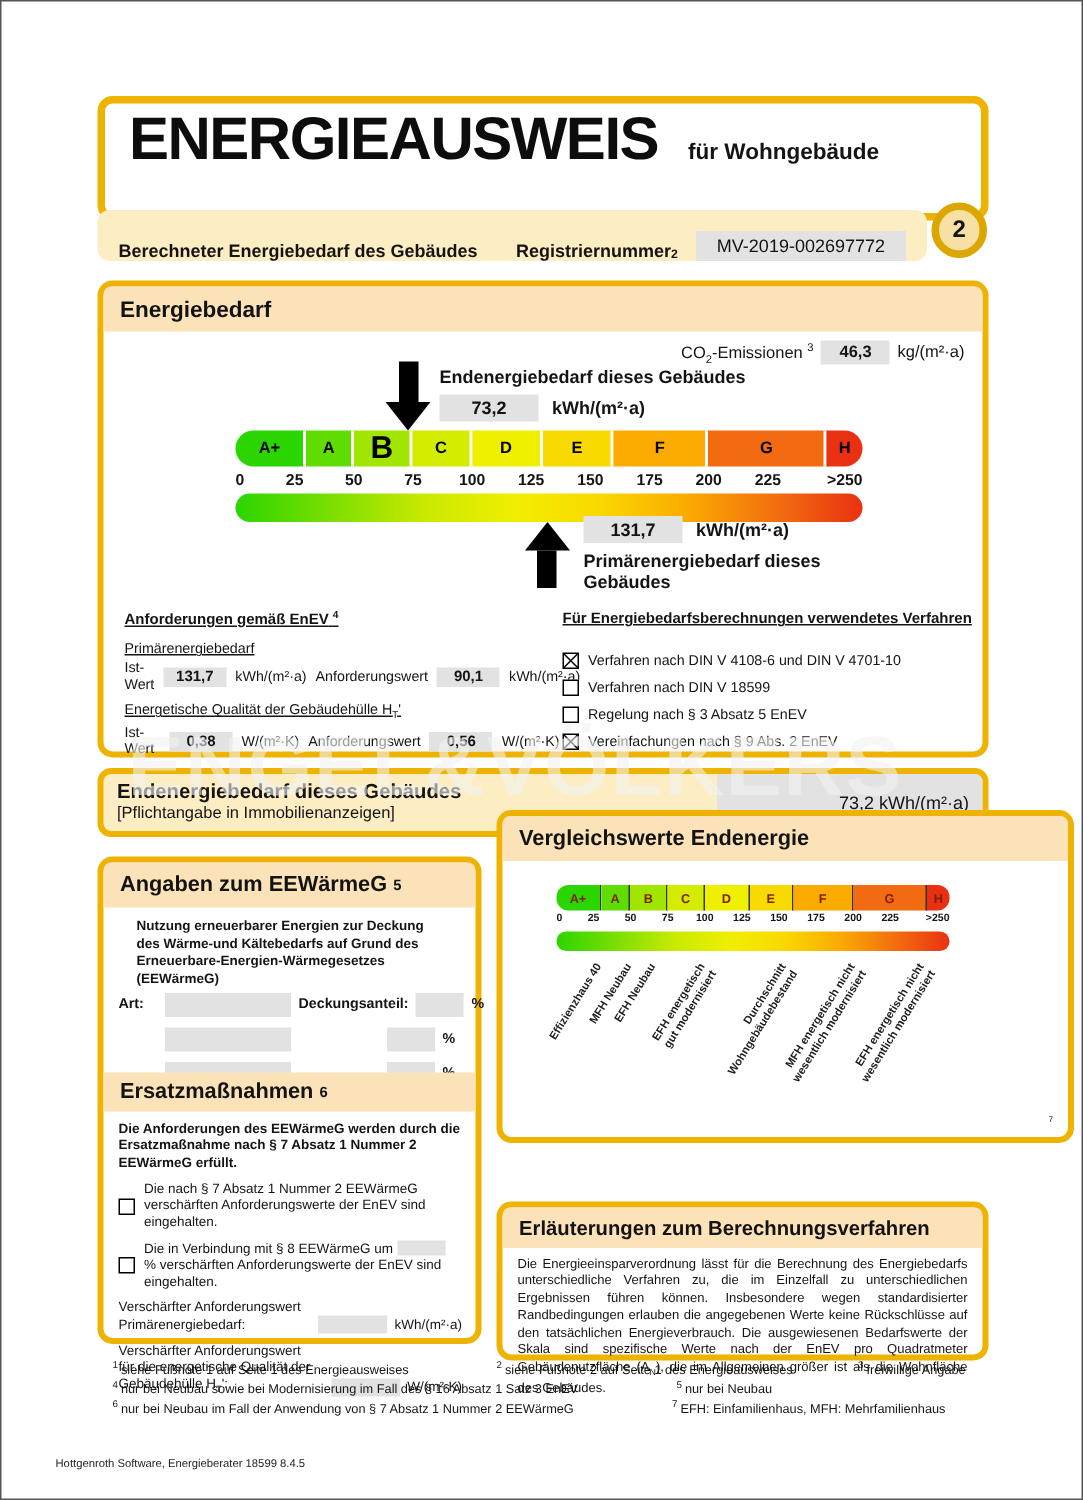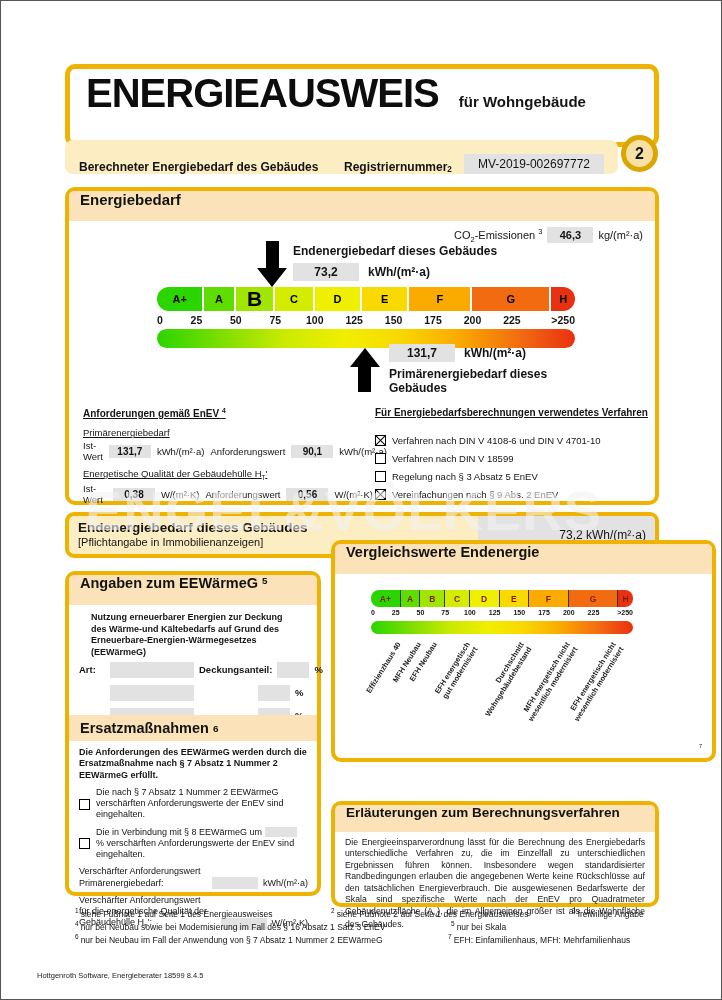--- a/index.html
+++ b/index.html
@@ -2,21 +2,21 @@
 <html><head>
 <meta charset="utf-8">
 <style>
   html,body{margin:0;padding:0;background:#fff;}
   #sheet{position:relative;width:722px;height:1000px;background:#fff;
     font-family:"Liberation Sans","DejaVu Sans",sans-serif;color:#141414;
     border:1px solid #555;box-sizing:border-box;overflow:hidden;}
   sup{font-size:68%;}
   sub{font-size:68%;}
   .goldbox{position:absolute;background:#fff;border:4px solid #eeb200;border-radius:10px;box-sizing:border-box;}
-  .strip{height:30px;background:#fbe2b8;border-radius:5px 5px 0 0;display:flex;align-items:flex-start;
+  .strip{height:30px;background:#fbe2b8;border-radius:5px 5px 0 0;display:flex;align-items:center;
     padding-left:11px;font-weight:bold;font-size:15px;color:#131313;}
   
   #title-box{position:absolute;left:64px;top:47px;width:594px;height:83px;border:5px solid #eeb200;
     border-radius:10px;background:#fff;box-sizing:border-box;padding:3px 14px 0 16px;margin-top:16px;}
   .title-row{display:flex;align-items:baseline;gap:20px;}
   #main-title{font-size:40px;font-weight:bold;letter-spacing:-1px;line-height:1.05;margin:0;color:#0d0d0d;}
   .fuer{font-size:15px;font-weight:bold;text-align:center;}
   .law-row{display:flex;align-items:center;font-size:11px;margin-top:1px;}
   .date-box{background:#e2e2e2;padding:2px 16px;font-size:12px;margin-left:10px;}
   
@@ -371,18 +371,18 @@
     </div>
     <div id="erl-body">
       <span>Die Energieeinsparverordnung lässt für die Berechnung des Energiebedarfs unterschiedliche Verfahren zu, die im Einzelfall zu unterschiedlichen Ergebnissen führen können. Insbesondere wegen standardisierter Randbedingungen erlauben die angegebenen Werte keine Rückschlüsse auf den tatsächlichen Energieverbrauch. Die ausgewiesenen Bedarfswerte der Skala sind spezifische Werte nach der EnEV pro Quadratmeter Gebäudenutzfläche (A</span><sub>N</sub><span>), die im Allgemeinen größer ist als die Wohnfläche des Gebäudes.</span>
     </div>
   </div>
 
   <span class="fn" id="fn1"><sup>1</sup><span>siehe Fußnote 1 auf Seite 1 des Energieausweises</span></span>
   <span class="fn" id="fn2"><sup>2</sup><span>siehe Fußnote 2 auf Seite 1 des Energieausweises</span></span>
   <span class="fn" id="fn3"><sup>3</sup><span>freiwillige Angabe</span></span>
   <span class="fn" id="fn4"><sup>4</sup><span>nur bei Neubau sowie bei Modernisierung im Fall des § 16 Absatz 1 Satz 3 EnEV</span></span>
-  <span class="fn" id="fn5"><sup>5</sup><span>nur bei Skala</span></span>
+  <span class="fn" id="fn5"><sup>5</sup><span>nur bei Neubau</span></span>
   <span class="fn" id="fn6"><sup>6</sup><span>nur bei Neubau im Fall der Anwendung von § 7 Absatz 1 Nummer 2 EEWärmeG</span></span>
   <span class="fn" id="fn7"><sup>7</sup><span>EFH: Einfamilienhaus, MFH: Mehrfamilienhaus</span></span>
 
   <div id="footer">Hottgenroth Software, Energieberater 18599 8.4.5</div>
 </div>
 
 </body></html>

